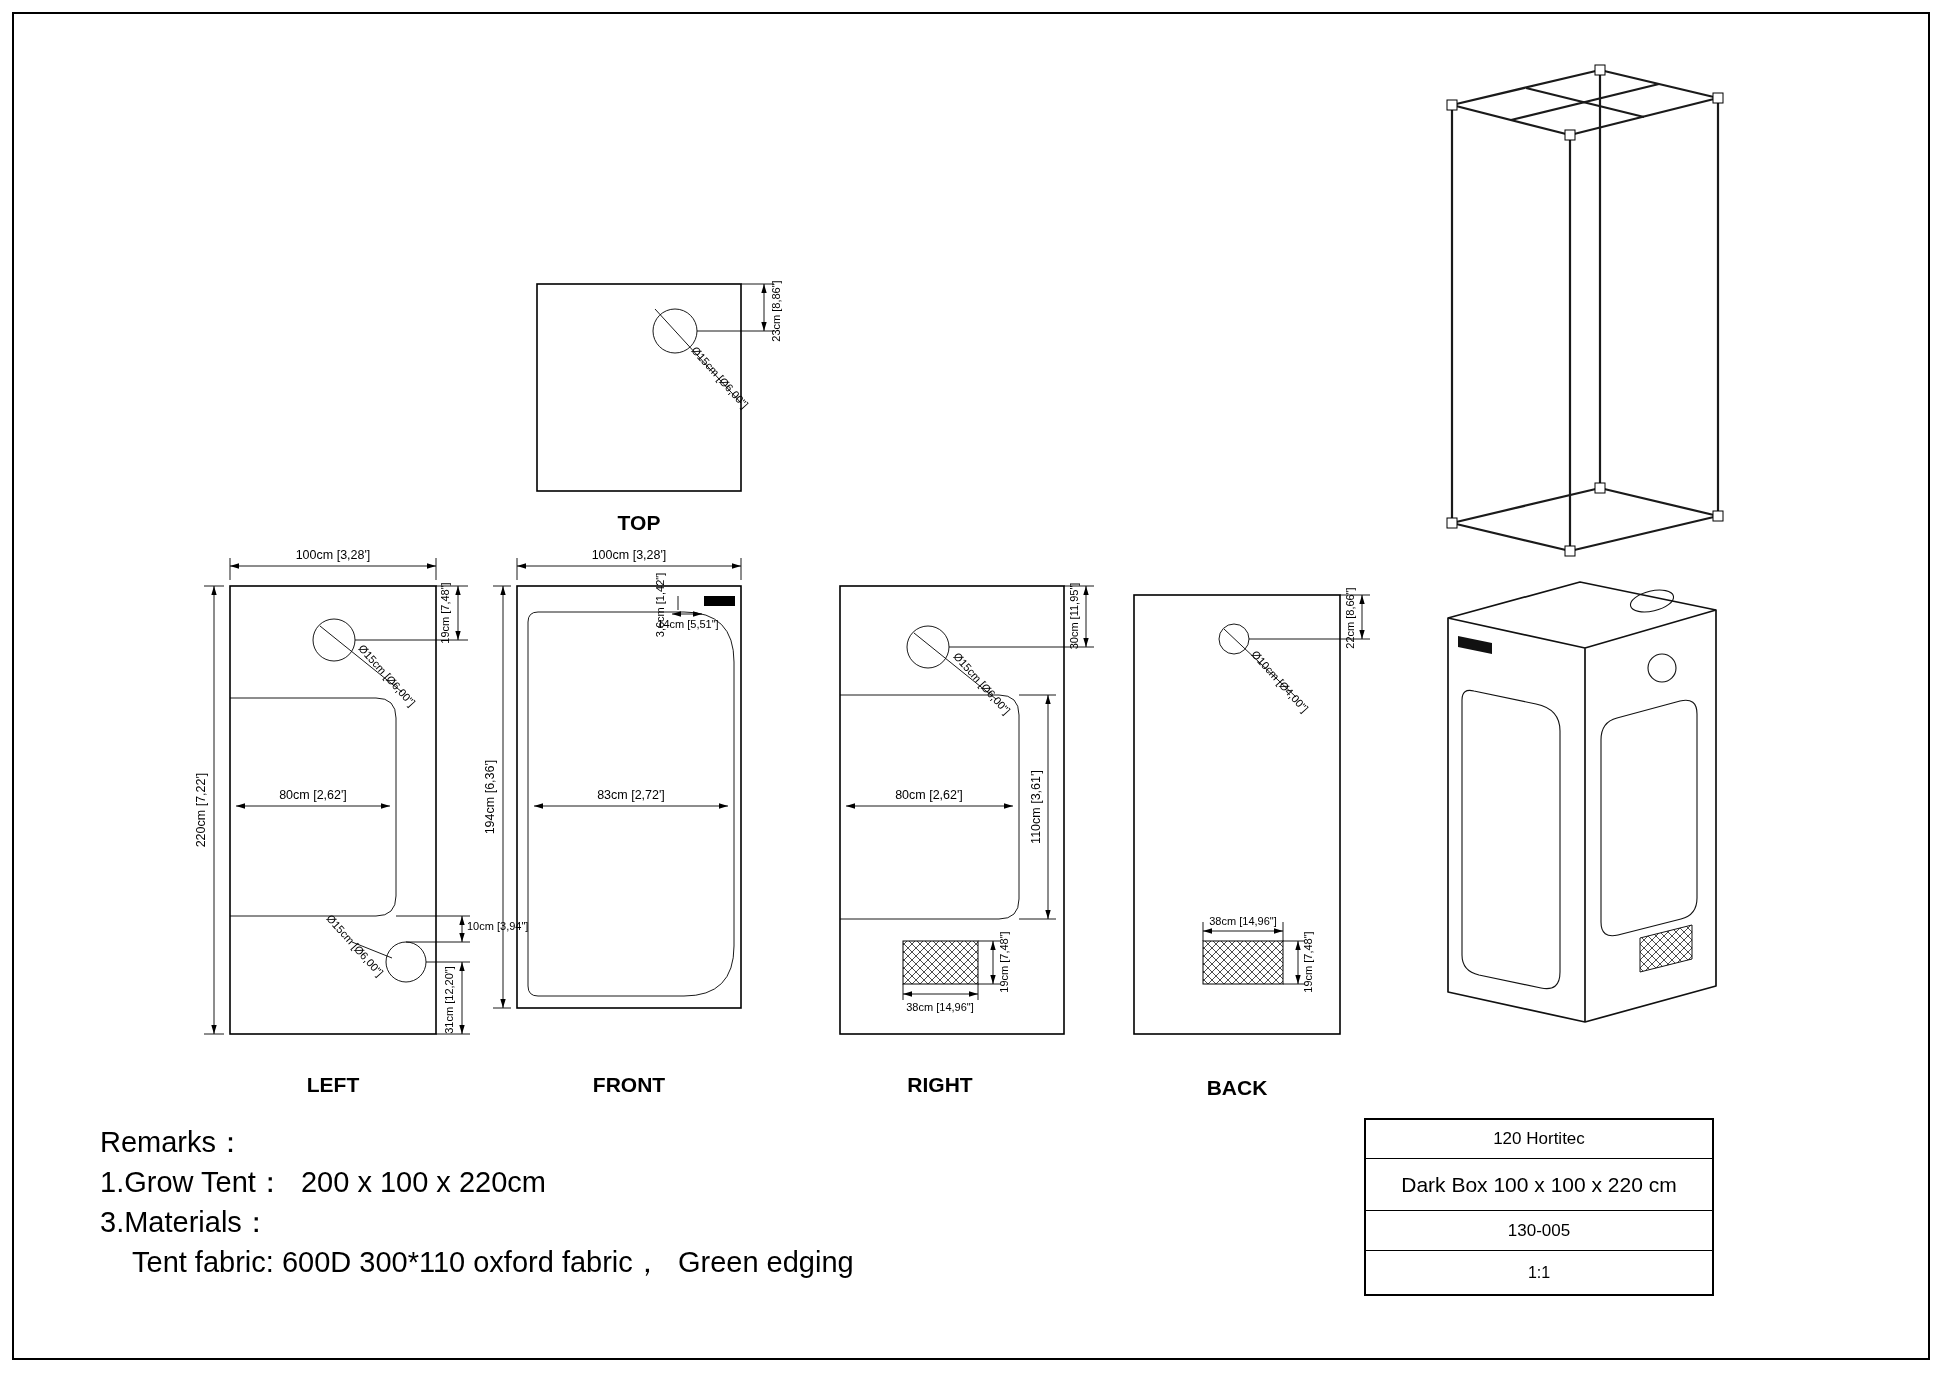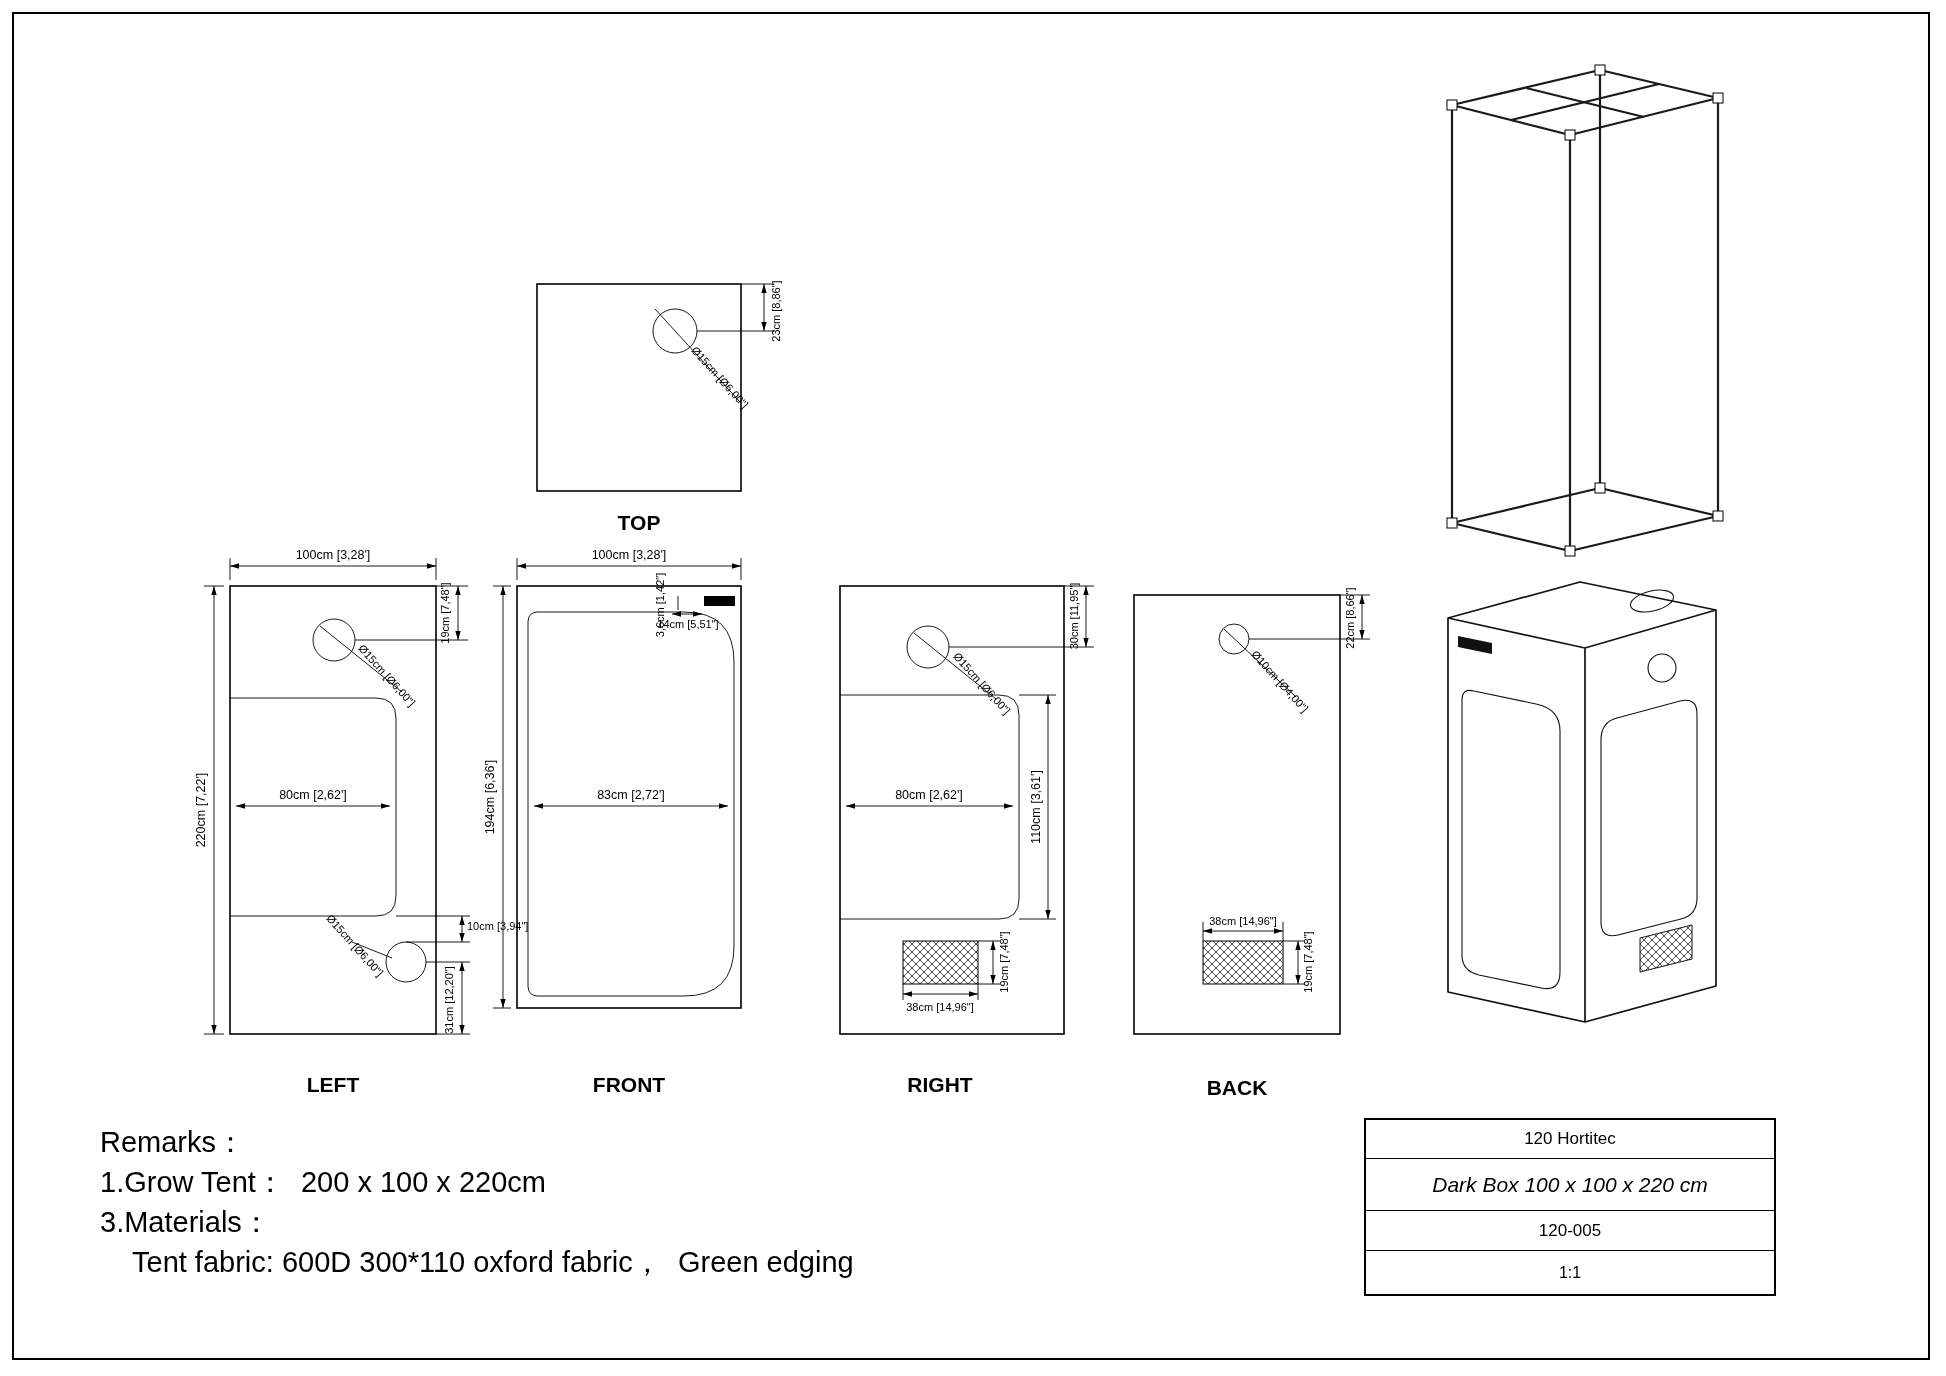--- a/index.html
+++ b/index.html
@@ -14,25 +14,25 @@
   .ts{font-size:11px;font-family:"Liberation Sans",sans-serif;}
   .tm{text-anchor:middle;}
   .tv{font-size:21px;font-weight:bold;text-anchor:middle;font-family:"Liberation Sans",sans-serif;}
   .f3{fill:none;stroke:#1a1a1a;stroke-width:2.2;stroke-linejoin:round;}
   .t3{fill:#ffffff;stroke:#111;stroke-width:1.7;stroke-linejoin:round;}
   .t3o{fill:none;stroke:#111;stroke-width:1.7;stroke-linejoin:round;}
   .t3t{fill:none;stroke:#111;stroke-width:1.1;}
   .remarks{position:absolute;left:100px;top:1122px;color:#000;font-weight:normal;}
   .r-line{font-size:29px;line-height:40px;white-space:pre;}
   .r-indent{padding-left:32px;}
-  .titleblock{position:absolute;left:1364px;top:1118px;width:412px;border:2px solid #000;box-sizing:border-box;background:#fff;}
+  .titleblock{position:absolute;left:1364px;top:1118px;width:350px;border:2px solid #000;box-sizing:border-box;background:#fff;}
   .tb-row{display:flex;align-items:center;justify-content:center;color:#000;border-top:1.5px solid #000;box-sizing:border-box;}
   .tb-row:first-child{border-top:none;}
   .tb-brand{height:38px;font-size:17px;}
-  .tb-product{height:52px;font-size:21px;font-style:italic;}
+  .tb-product{height:52px;font-size:21px;}
   .tb-model{height:40px;font-size:17px;}
   .tb-scale{height:44px;font-size:16px;}
 </style>
 </head>
 <body>
 
 <div class="sheet">
   <div class="sheet-border"></div>
 
   <svg class="draw" width="1946" height="1376" viewBox="0 0 1946 1376">
@@ -209,16 +209,16 @@
   <div class="remarks">
     <div class="r-line">Remarks：</div>
     <div class="r-line">1.Grow Tent：  200 x 100 x 220cm</div>
     <div class="r-line">3.Materials：</div>
     <div class="r-line r-indent">Tent fabric: 600D 300*110 oxford fabric，  Green edging</div>
   </div>
 
   <div class="titleblock">
     <div class="tb-row tb-brand">120 Hortitec</div>
     <div class="tb-row tb-product">Dark Box 100 x 100 x 220 cm</div>
-    <div class="tb-row tb-model">120-005</div>
+    <div class="tb-row tb-model">130-005</div>
     <div class="tb-row tb-scale">1:1</div>
   </div>
 </div>
 
 </body></html>

